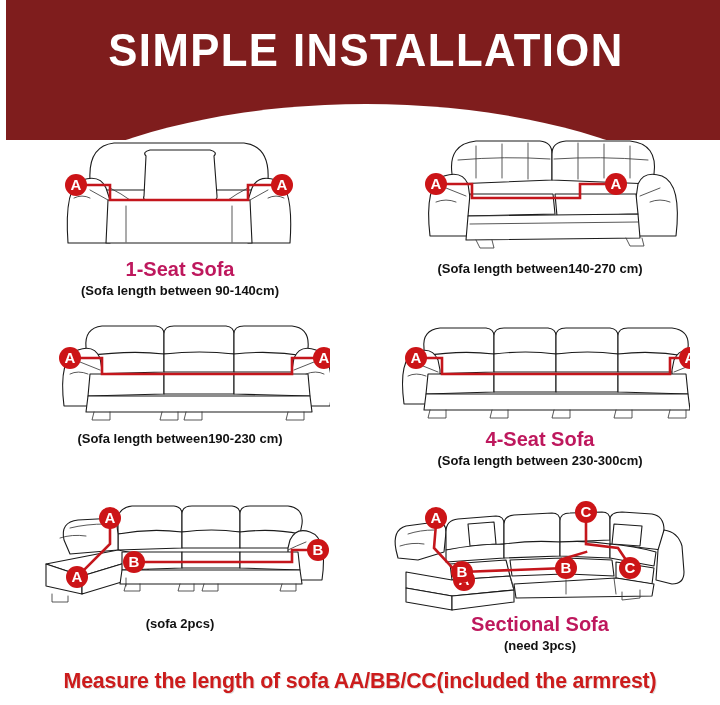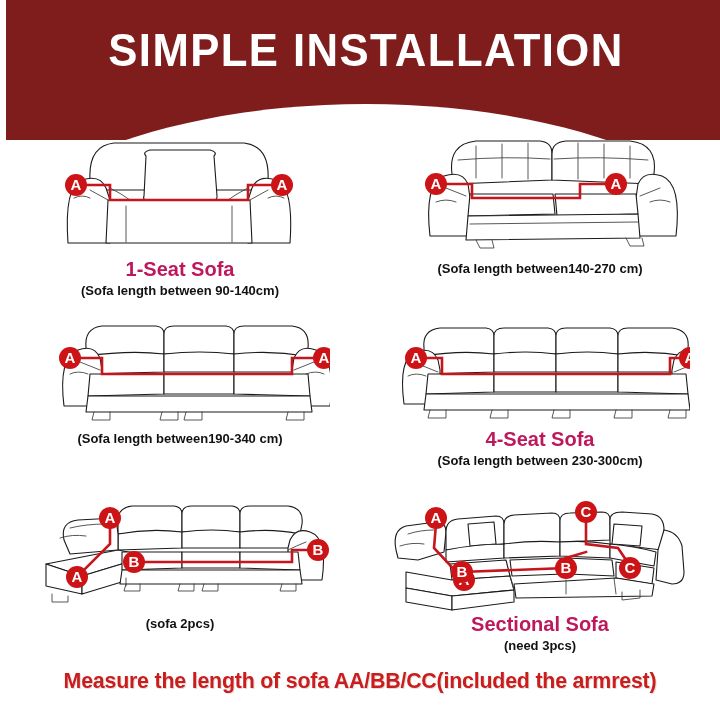--- a/index.html
+++ b/index.html
@@ -205,21 +205,21 @@
       <path class="measure" d="M40 50 L72 50 L72 66 L262 66 L262 50 L294 50"></path>
       <g>
         <circle class="badge-c" cx="40" cy="50" r="11"></circle>
         <text class="badge-t" x="40" y="55">A</text>
       </g>
       <g>
         <circle class="badge-c" cx="294" cy="50" r="11"></circle>
         <text class="badge-t" x="294" y="55">A</text>
       </g>
     </svg>
-    <div class="card-sub">(Sofa length between190-340 cm)</div>
+    <div class="card-sub">(Sofa length between190-230 cm)</div>
   </div>
 
   <div class="sofa-card">
     <svg class="sofa-art" width="300" height="120" viewBox="0 0 300 120">
       <g>
         <path class="ln body-fill" d="M34 40 Q32 22 50 20 L96 20 Q104 21 104 28 L104 46 L34 48 Z"></path>
         <path class="ln body-fill" d="M104 28 Q104 20 114 20 L158 20 Q166 21 166 28 L166 46 L104 46 Z"></path>
         <path class="ln body-fill" d="M166 28 Q166 20 176 20 L220 20 Q228 21 228 28 L228 46 L166 46 Z"></path>
         <path class="ln body-fill" d="M228 28 Q228 20 238 20 L282 20 Q300 22 298 40 L296 48 L228 46 Z"></path>
         <path class="ln body-fill" d="M34 48 Q70 42 104 46 L104 64 L34 66 Z"></path>

